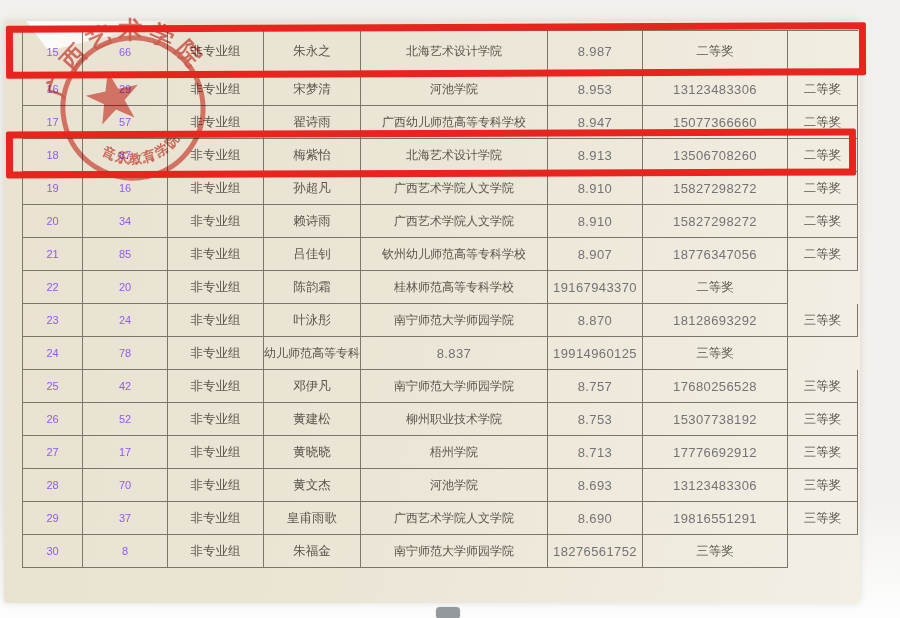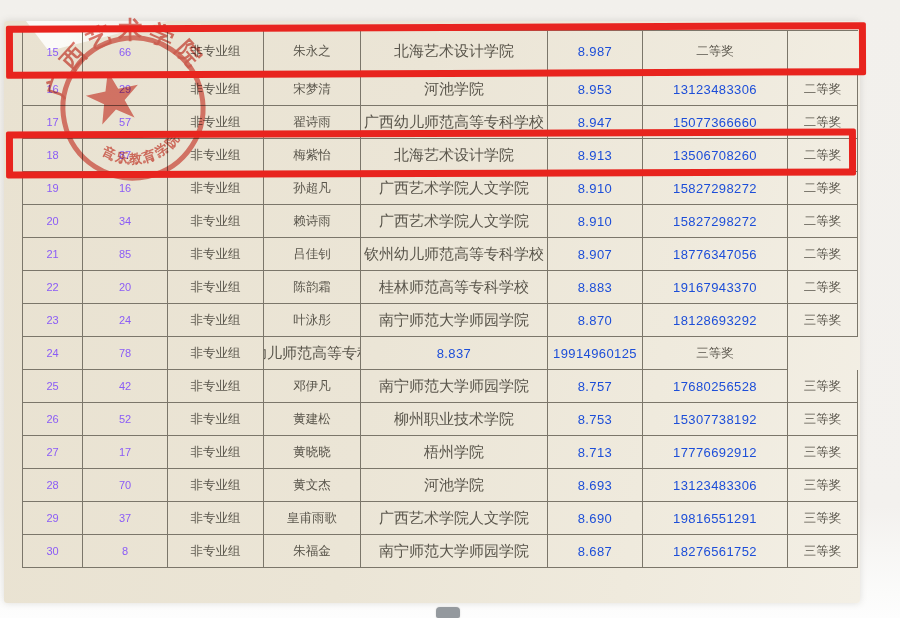--- a/index.html
+++ b/index.html
@@ -24,22 +24,22 @@
     border-top:1px solid #7b766a;border-left:1px solid #7b766a;
   }
   .trow{display:grid;grid-template-columns:60px 85px 96px 97px 187px 95px 145px 70px;height:33px;}
   .trow.first{height:42px;}
   .tcell{
     display:flex;align-items:center;justify-content:center;
     border-right:1px solid #7b766a;border-bottom:1px solid #7b766a;
     font-size:12.5px;color:#59554b;white-space:nowrap;overflow:hidden;
   }
   .tcell.col-row_no,.tcell.col-contestant_no{font-size:11px;color:#8b5cf6;}
-  .tcell.col-score,.tcell.col-phone{font-size:13px;letter-spacing:.4px;color:#1d4ed8;}
-  .tcell.col-school{font-size:15px;font-family:Liberation Mono, monospace;}
+  .tcell.col-score,.tcell.col-phone{font-size:13px;letter-spacing:.4px;color:#737373;}
+  .tcell.col-school{font-size:12px;font-family:Liberation Mono, monospace;}
   .seal{position:absolute;left:43px;top:18px;opacity:.88;mix-blend-mode:multiply;transform:rotate(-12deg);}
   .hl{position:absolute;border:7px solid #e8241e;border-radius:2px;box-sizing:border-box;}
   .hl1{left:6px;top:24px;width:860px;height:53px;transform:rotate(-.25deg);}
   .hl2{left:6px;top:130px;width:850px;height:47px;transform:rotate(-.2deg);}
   .bottom-tab{
     position:absolute;left:436px;top:607px;width:24px;height:11px;
     background:#94999e;border-radius:4px 4px 2px 2px;box-shadow:0 0 2px rgba(0,0,0,.15);
   }
 </style>
 </head>
@@ -120,21 +120,20 @@
         <div class="tcell col-score">8.907</div>
         <div class="tcell col-phone">18776347056</div>
         <div class="tcell col-award">二等奖</div>
       </div>
       <div class="trow">
         <div class="tcell col-row_no">22</div>
         <div class="tcell col-contestant_no">20</div>
         <div class="tcell col-group">非专业组</div>
         <div class="tcell col-name">陈韵霜</div>
         <div class="tcell col-school">桂林师范高等专科学校</div>
-        <div class="tcell col-score">8.883</div>
         <div class="tcell col-phone">19167943370</div>
         <div class="tcell col-award">二等奖</div>
       </div>
       <div class="trow">
         <div class="tcell col-row_no">23</div>
         <div class="tcell col-contestant_no">24</div>
         <div class="tcell col-group">非专业组</div>
         <div class="tcell col-name">叶泳彤</div>
         <div class="tcell col-school">南宁师范大学师园学院</div>
         <div class="tcell col-score">8.870</div>
@@ -199,21 +198,20 @@
         <div class="tcell col-score">8.690</div>
         <div class="tcell col-phone">19816551291</div>
         <div class="tcell col-award">三等奖</div>
       </div>
       <div class="trow">
         <div class="tcell col-row_no">30</div>
         <div class="tcell col-contestant_no">8</div>
         <div class="tcell col-group">非专业组</div>
         <div class="tcell col-name">朱福金</div>
         <div class="tcell col-school">南宁师范大学师园学院</div>
-        <div class="tcell col-score">8.687</div>
         <div class="tcell col-phone">18276561752</div>
         <div class="tcell col-award">三等奖</div>
       </div>
     </div>
 
   <svg class="seal" width="180" height="180" viewBox="0 0 180 180">
     <defs>
       <path id="arcTop" d="M 20 90 A 70 70 0 1 1 160 90" fill="none"></path>
       <path id="arcBottom" d="M 36 104 A 56 56 0 0 0 144 104" fill="none"></path>
       <path id="arcSerial" d="M 46 118 A 48 48 0 0 0 134 118" fill="none"></path>

